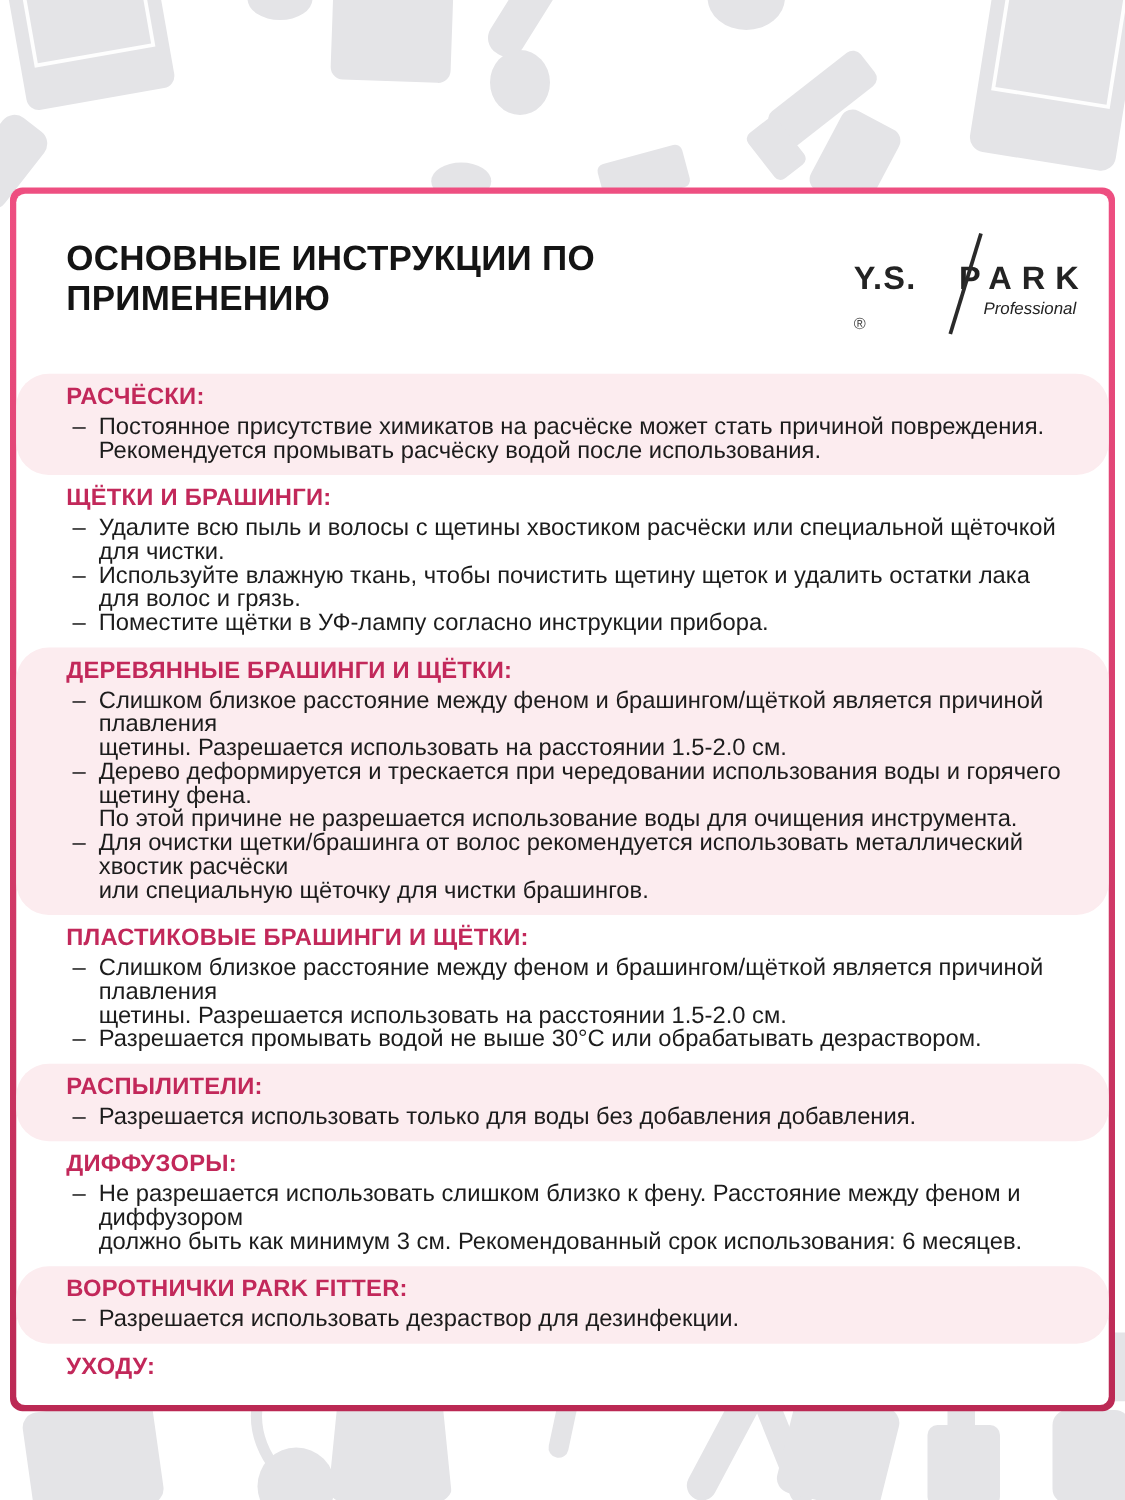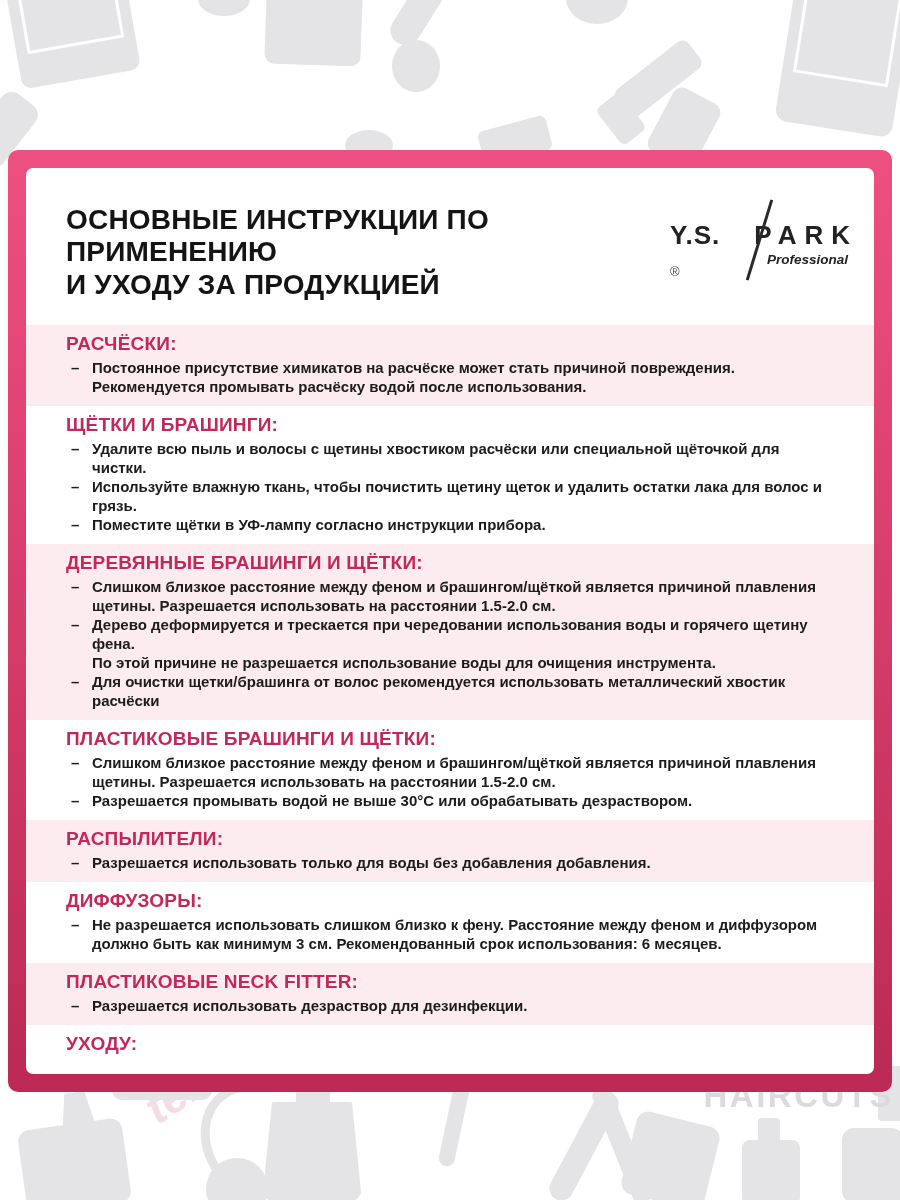--- a/index.html
+++ b/index.html
@@ -27,44 +27,44 @@
   .blade{clip-path:polygon(15% 100%,85% 100%,70% 0,30% 0);}
   .watermark{position:absolute;left:142px;top:1062px;font-size:46px;font-weight:700;
     font-style:italic;color:var(--watermark-pink);transform:rotate(-33deg);}
   .footer-label{position:absolute;right:6px;top:1044px;text-align:right;
     font-size:33px;font-weight:700;letter-spacing:2.5px;color:var(--footer-gray);
     line-height:1.06;}
 
   
   .card{position:absolute;left:8px;top:150px;width:884px;
     background:linear-gradient(180deg,var(--border-top),var(--border-bottom));
-    border-radius:10px;padding:18px;}
+    border-radius:10px;padding:5px;}
   .card-inner{background:#fff;border-radius:7px;overflow:hidden;padding-bottom:6px;}
 
   .card-header{display:flex;justify-content:space-between;align-items:flex-start;
     padding:36px 22px 24px 40px;}
   .title{font-size:28px;line-height:1.16;font-weight:700;color:#141414;letter-spacing:.2px;}
 
   .logo{position:relative;width:182px;height:82px;flex:0 0 auto;margin-top:2px;color:#232323;}
   .logo-row{display:flex;justify-content:space-between;align-items:flex-start;
     padding-top:14px;font-size:26px;font-weight:700;}
   .logo-left{letter-spacing:1px;}
   .logo-right{letter-spacing:8px;margin-right:-6px;}
   .logo-slash{position:absolute;left:88px;top:-8px;width:3px;height:84px;
     background:#2a2a2a;transform:rotate(17deg);}
-  .logo-sub{position:absolute;right:4px;top:46px;font-size:13.5px;font-weight:700;
+  .logo-sub{position:absolute;right:4px;top:46px;font-size:13.5px;font-weight:400;
     font-style:italic;}
   .logo-r{position:absolute;left:0;top:58px;font-size:13px;color:#444;}
 
   .section{padding:8px 36px 10px 40px;}
-  .section.pink{background:var(--band-pink);}
+  .section.pink{background:var(--band-pink);border-radius:26px;}
   .heading{font-size:19px;font-weight:700;color:var(--heading-accent);
     margin-bottom:3px;letter-spacing:.2px;}
-  .bullet{position:relative;padding-left:26px;font-size:15px;line-height:19px;
-    color:var(--body-text);font-weight:bold;}
+  .bullet{position:relative;padding-left:26px;font-size:19px;line-height:19px;
+    color:var(--body-text);}
   .bullet::before{content:"–";position:absolute;left:5px;top:0;color:var(--body-text);}
 </style>
 </head>
 <body>
 
 <div class="page">
 
   <div class="shape cape" style="left:12px;top:-35px;width:120px;height:115px;border-radius:10px;transform:rotate(-10deg);"></div>
   <div class="shape" style="left:198px;top:-18px;width:52px;height:34px;border-radius:50%;"></div>
   <div class="shape" style="left:266px;top:-40px;width:96px;height:105px;border-radius:10px;transform:rotate(2deg);"></div>
@@ -102,21 +102,20 @@
     <div>CLASSIC</div>
     <div>HAIRCUTS</div>
   </div>
 
   <div class="card">
     <div class="card-inner">
 
       <div class="card-header">
         <h1 class="title">
           <div>ОСНОВНЫЕ ИНСТРУКЦИИ ПО ПРИМЕНЕНИЮ</div>
-          <div>И УХОДУ ЗА ПРОДУКЦИЕЙ</div>
         </h1>
         <div class="logo">
           <div class="logo-slash"></div>
           <div class="logo-row">
             <span class="logo-left">Y.S.</span>
             <span class="logo-right">PARK</span>
           </div>
           <div class="logo-sub">Professional</div>
           <span class="logo-r">®</span>
         </div>
@@ -148,20 +147,21 @@
         <div class="bullet">
           <div>Слишком близкое расстояние между феном и брашингом/щёткой является причиной плавления</div>
           <div>щетины. Разрешается использовать на расстоянии 1.5-2.0 см.</div>
         </div>
         <div class="bullet">
           <div>Дерево деформируется и трескается при чередовании использования воды и горячего щетину фена.</div>
           <div>По этой причине не разрешается использование воды для очищения инструмента.</div>
         </div>
         <div class="bullet">
           <div>Для очистки щетки/брашинга от волос рекомендуется использовать металлический хвостик расчёски</div>
+          <div>или специальную щёточку для чистки брашингов.</div>
         </div>
       </section>
 
       <section class="section">
         <div class="heading">ПЛАСТИКОВЫЕ БРАШИНГИ И ЩЁТКИ:</div>
         <div class="bullet">
           <div>Слишком близкое расстояние между феном и брашингом/щёткой является причиной плавления</div>
           <div>щетины. Разрешается использовать на расстоянии 1.5-2.0 см.</div>
         </div>
         <div class="bullet">
@@ -178,21 +178,21 @@
 
       <section class="section">
         <div class="heading">ДИФФУЗОРЫ:</div>
         <div class="bullet">
           <div>Не разрешается использовать слишком близко к фену. Расстояние между феном и диффузором</div>
           <div>должно быть как минимум 3 см. Рекомендованный срок использования: 6 месяцев.</div>
         </div>
       </section>
 
       <section class="section pink">
-        <div class="heading">ПЛАСТИКОВЫЕ NECK FITTER:</div>
+        <div class="heading">ВОРОТНИЧКИ PARK FITTER:</div>
         <div class="bullet">
           <div>Разрешается использовать дезраствор для дезинфекции.</div>
         </div>
       </section>
 
       <section class="section">
         <div class="heading">УХОДУ:</div>
       </section>
 
     </div>

